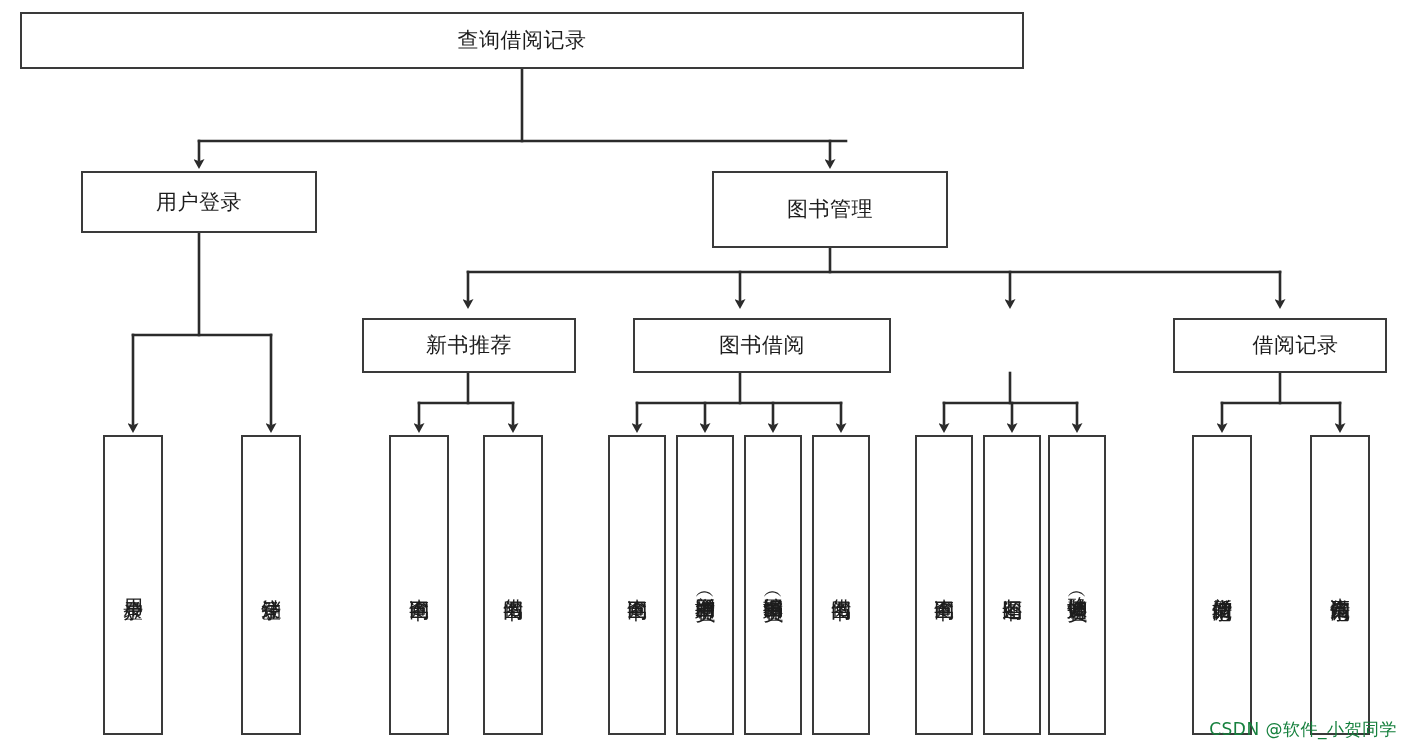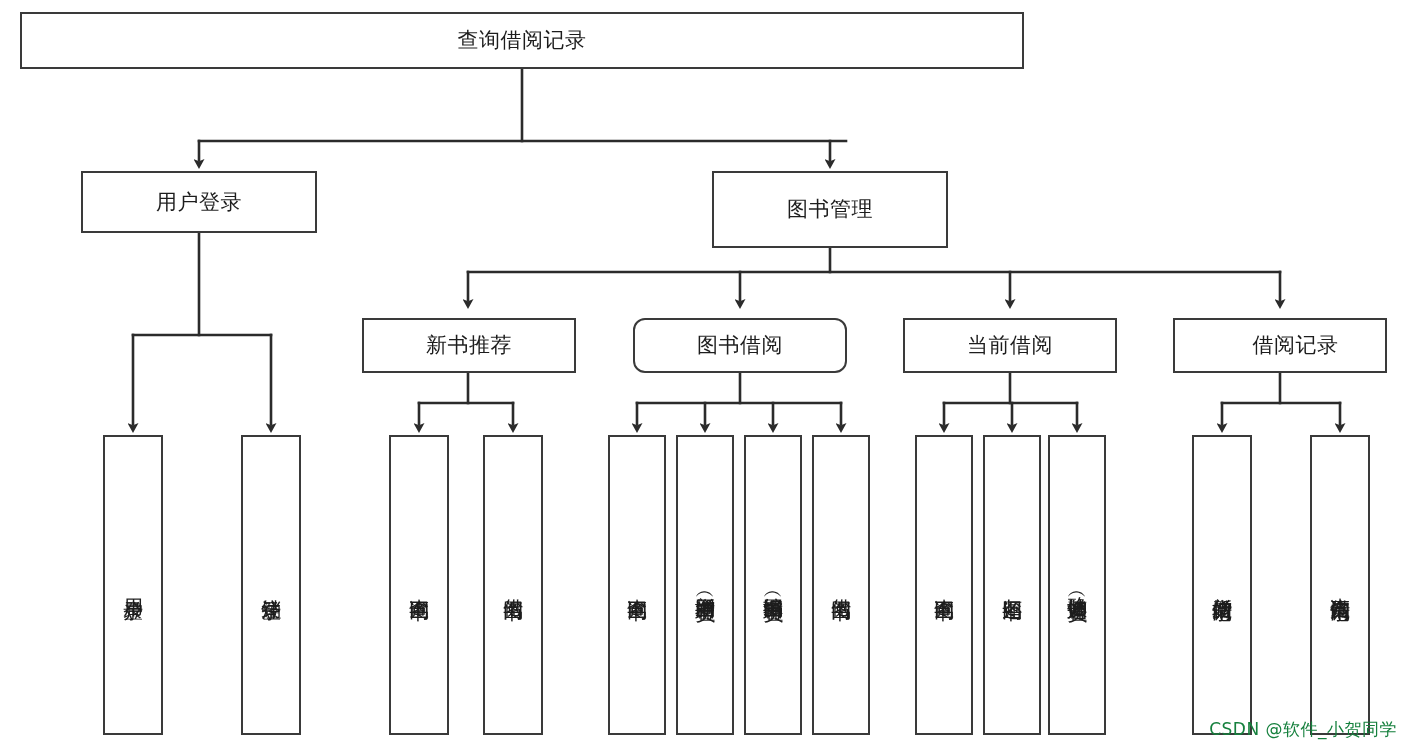--- a/index.html
+++ b/index.html
@@ -127,25 +127,22 @@
   <div class="node h" style="left:81px; top:171px; width:236px; height:62px;">
     <span class="label">用户登录</span>
   </div>
   <div class="node h" style="left:712px; top:171px; width:236px; height:77px;">
     <span class="label">图书管理</span>
   </div>
 
   <div class="node h" style="left:362px; top:318px; width:214px; height:55px;">
     <span class="label">新书推荐</span>
   </div>
-  <div class="node h" style="left:633px; top:318px; width:214px; height:55px;border-radius:12px;">
+  <div class="node h" style="left:633px; top:318px; width:258px; height:55px;">
     <span class="label">图书借阅</span>
-  </div>
-  <div class="node h" style="left:903px; top:318px; width:214px; height:55px;">
-    <span class="label">当前借阅</span>
   </div>
   <div class="node h" style="left:1173px; top:318px; width:214px; height:55px;padding-left:31px;">
     <span class="label">借阅记录</span>
   </div>
 
   <div class="node v" style="left:103px; top:435px; width:60px; height:300px;">
     <span class="label">用户登录</span>
   </div>
   <div class="node v" style="left:241px; top:435px; width:60px; height:300px;">
     <span class="label">注销登录</span>

